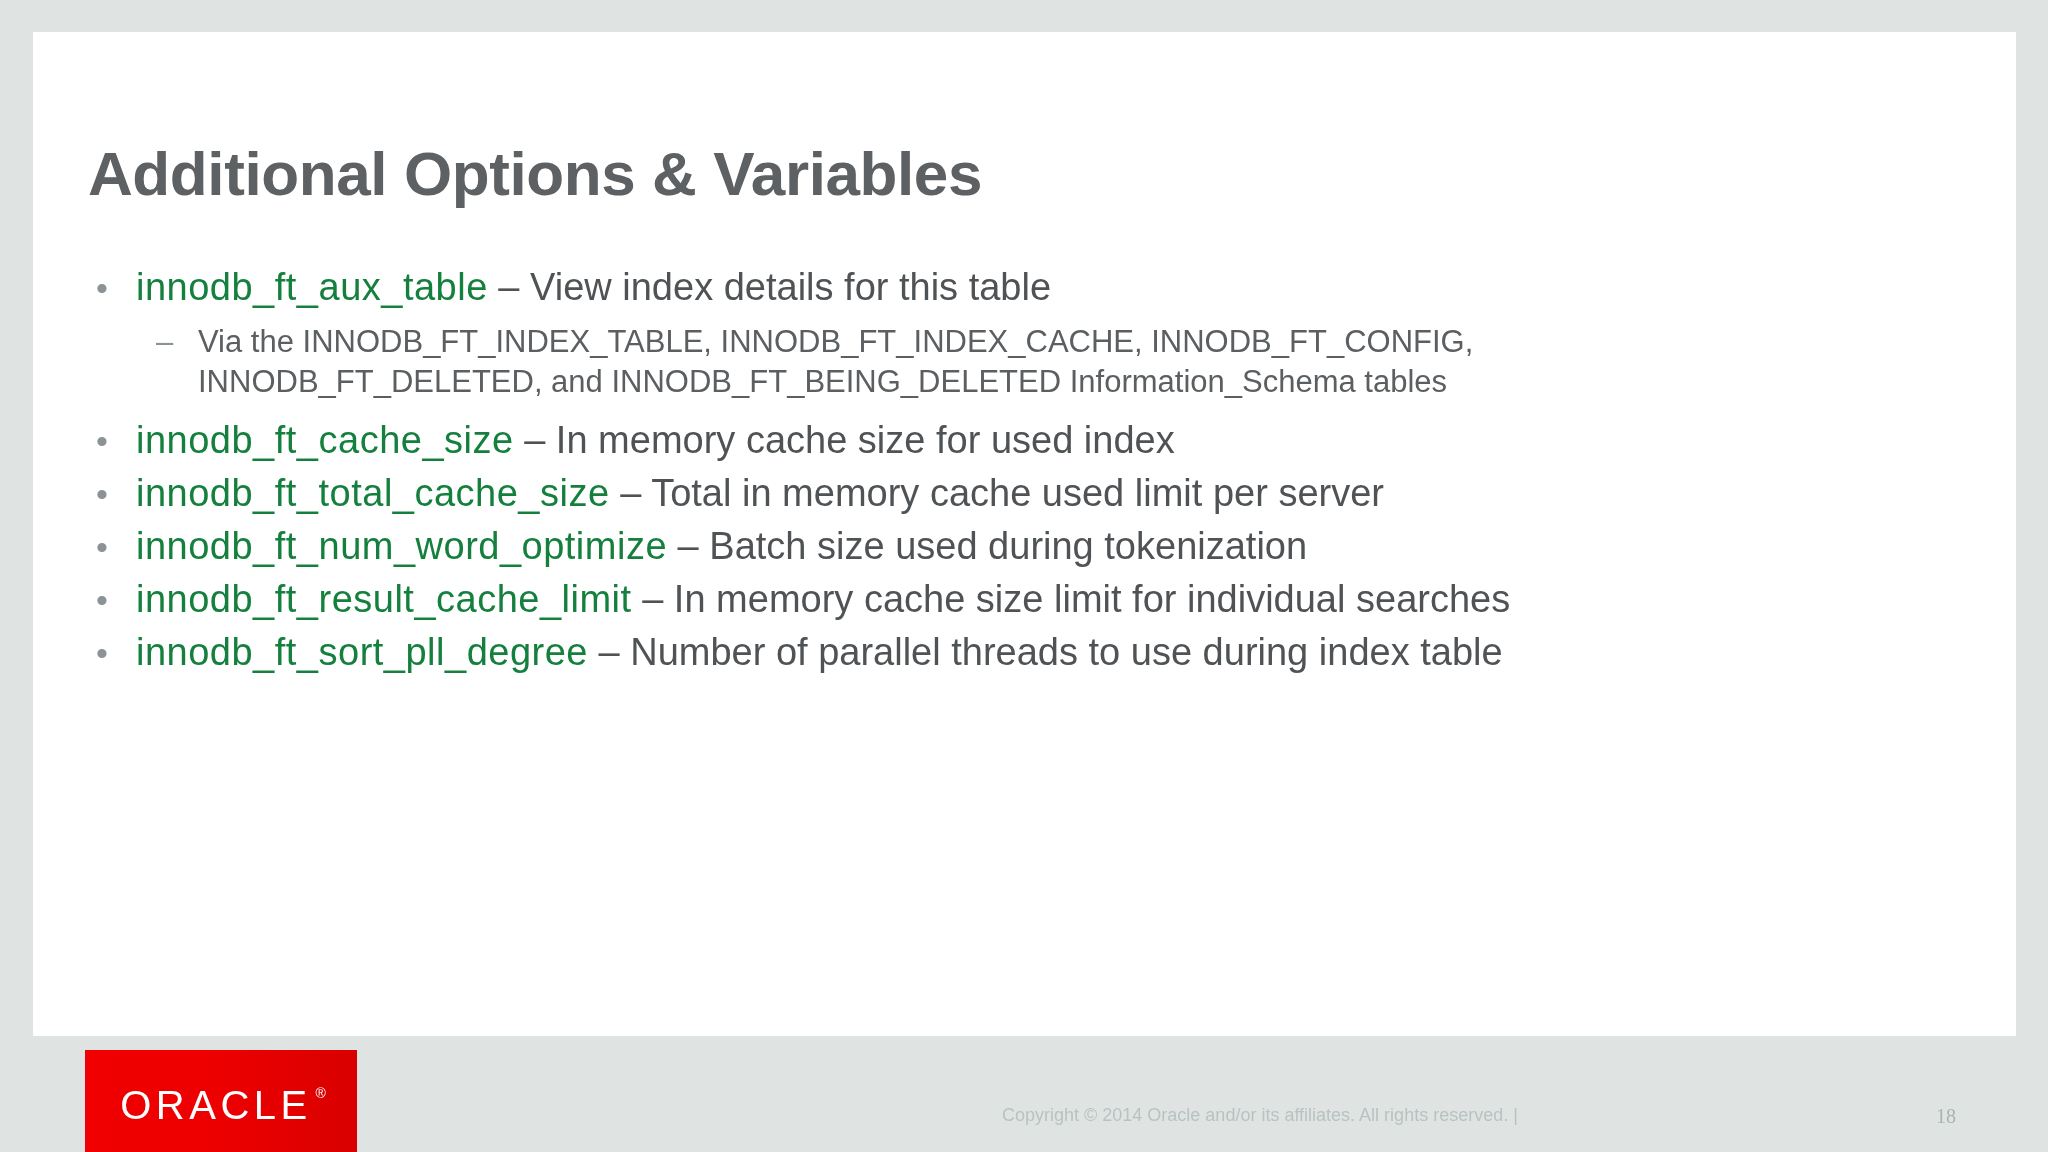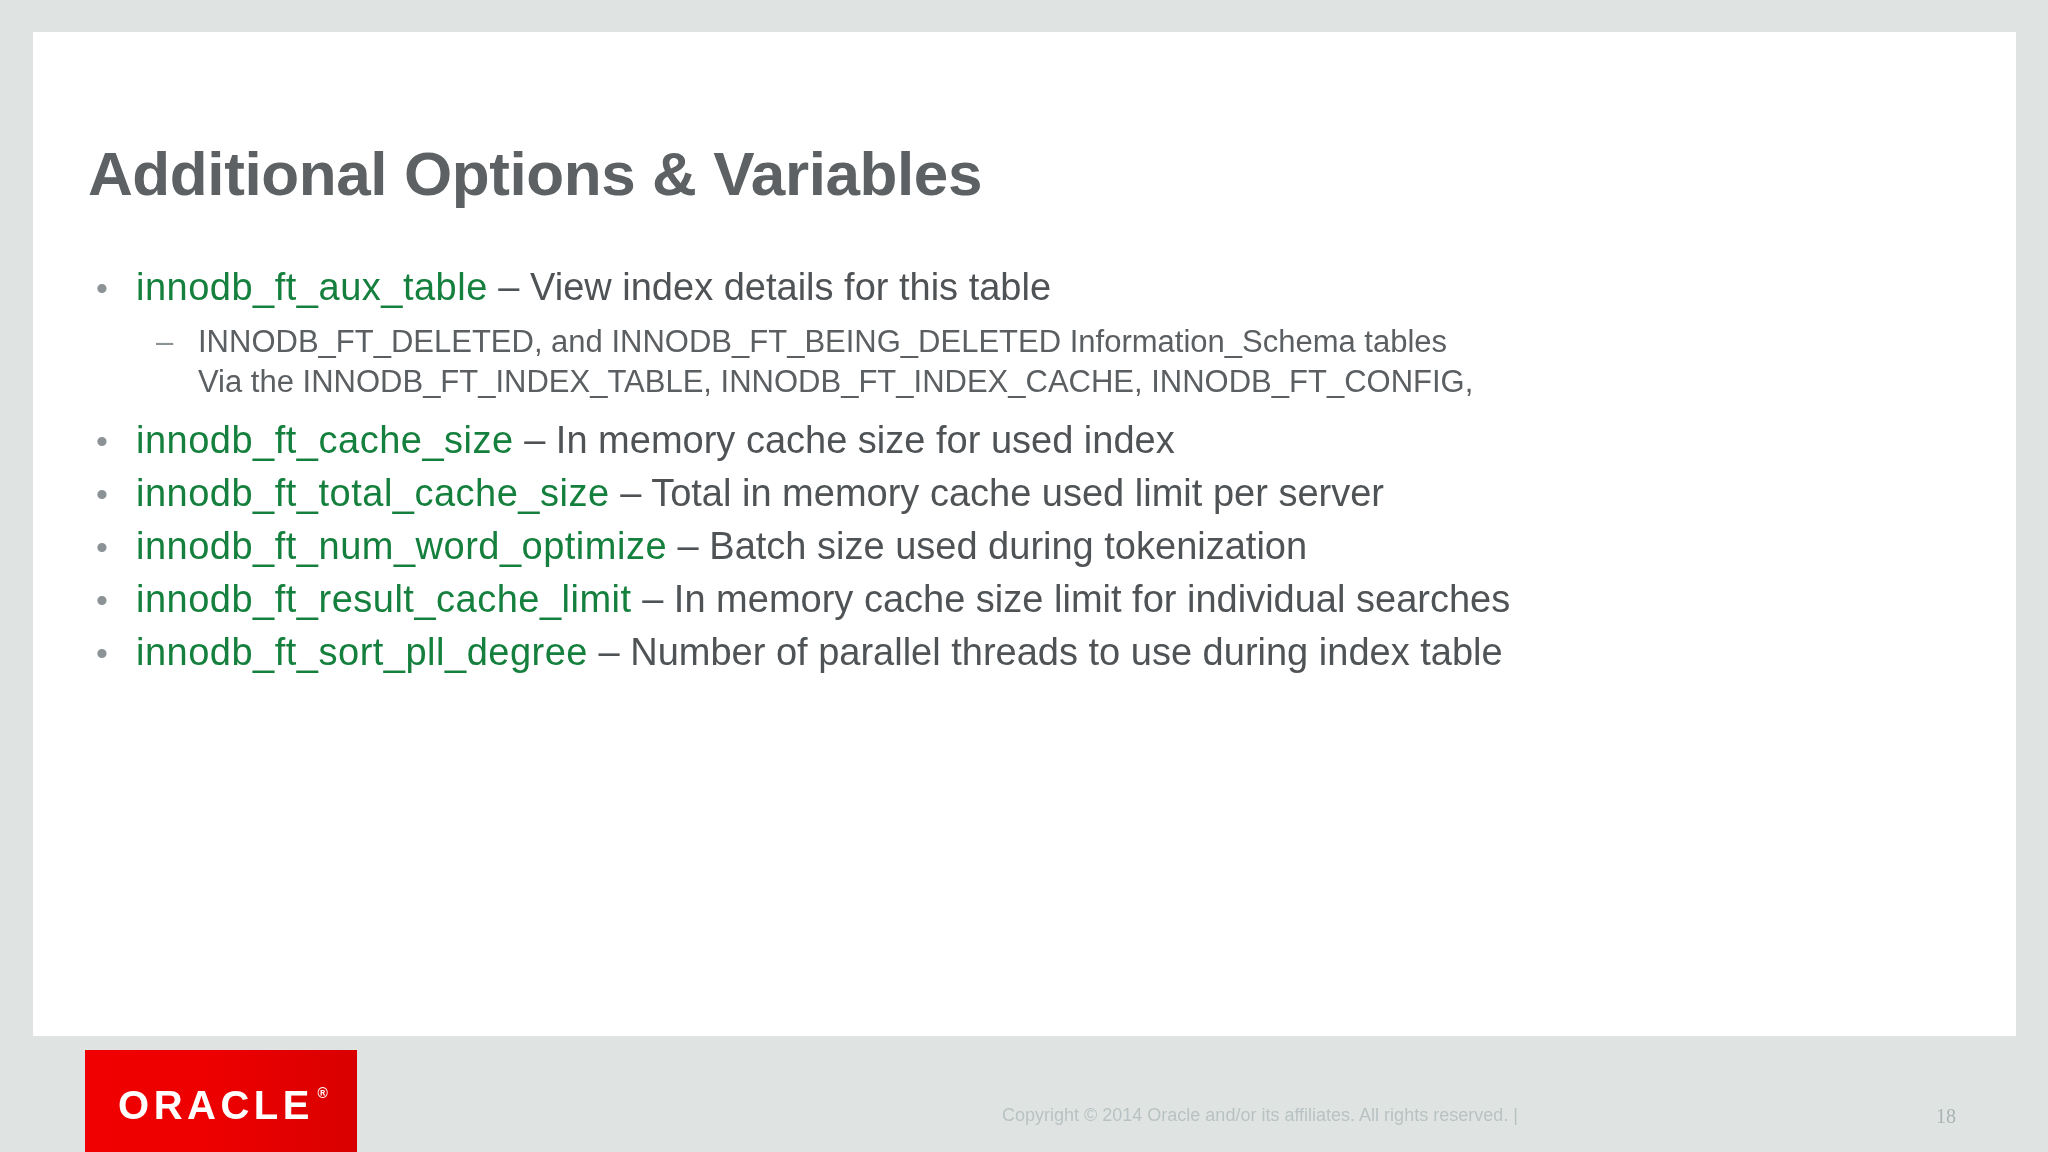--- a/index.html
+++ b/index.html
@@ -118,21 +118,21 @@
     height: 102px;
     background: linear-gradient(90deg, #f00000 0%, #ee0000 45%, #d90000 100%);
     display: flex;
     align-items: center;
     justify-content: center;
   }
   .logo-text {
     color: #ffffff;
     font-size: 40px;
     letter-spacing: 4.5px;
-    font-weight: 700;
+    font-weight: 400;
     position: relative;
     padding-right: 10px;
     margin-top: 8px;
   }
   .logo-reg {
     position: absolute;
     right: -4px;
     top: 2px;
     font-size: 14px;
     letter-spacing: 0;
@@ -164,22 +164,22 @@
 
     <div class="title">Additional Options &amp; Variables</div>
 
     <div class="body-list">
 
       <div class="bullet">
         <span class="marker">•</span><span class="varname">innodb_ft_aux_table</span><span class="desc"> – View index details for this table</span>
       </div>
       <div class="subbullet">
         <span class="marker">–</span>
+        <span class="sub-line">Via the INNODB_FT_INDEX_TABLE, INNODB_FT_INDEX_CACHE, INNODB_FT_CONFIG,</span>
         <span class="sub-line">INNODB_FT_DELETED, and INNODB_FT_BEING_DELETED Information_Schema tables</span>
-        <span class="sub-line">Via the INNODB_FT_INDEX_TABLE, INNODB_FT_INDEX_CACHE, INNODB_FT_CONFIG,</span>
       </div>
 
       <div class="bullet">
         <span class="marker">•</span><span class="varname">innodb_ft_cache_size</span><span class="desc"> – In memory cache size for used index</span>
       </div>
 
       <div class="bullet">
         <span class="marker">•</span><span class="varname">innodb_ft_total_cache_size</span><span class="desc"> – Total in memory cache used limit per server</span>
       </div>
 

